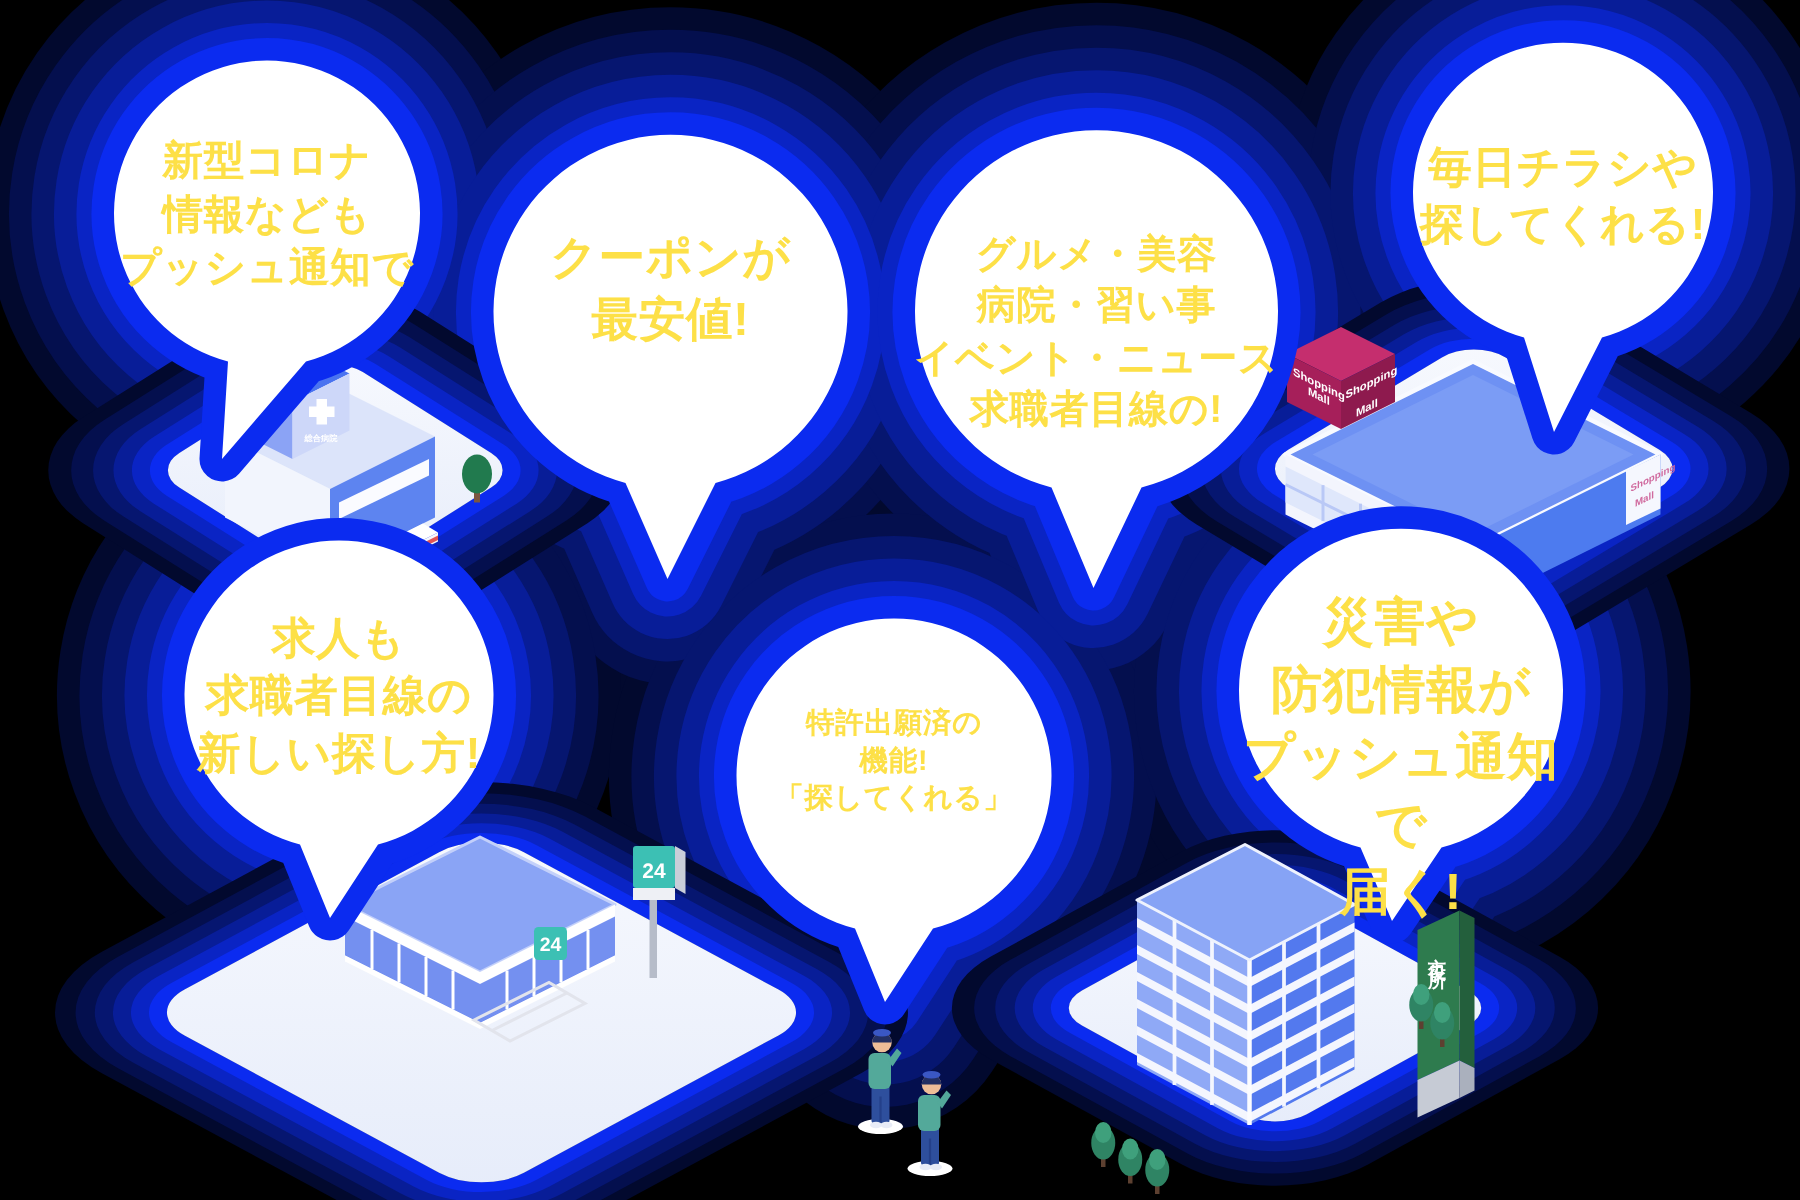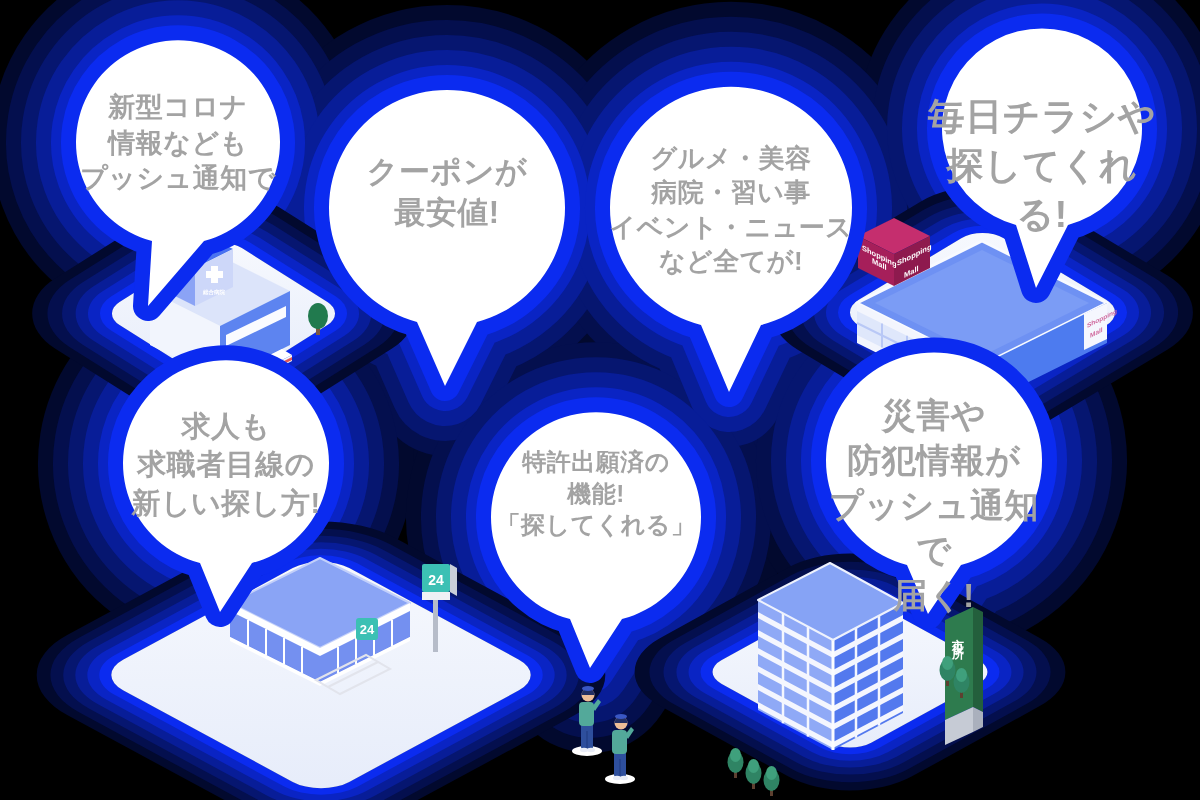--- a/index.html
+++ b/index.html
@@ -20,29 +20,29 @@
   
   .platform{position:absolute;background:linear-gradient(135deg,#f7f9fe,#e6ecfa);
     box-shadow:0 0 0 12px #0b2bf0,0 0 0 24px #0a24c4,0 0 0 36px #081d98,
                0 0 0 48px #061670,0 0 0 60px #040f4e,0 0 0 72px #02092e;}
   .p-hospital{left:137px;top:227px;width:173px;height:173px;border-radius:26px;transform:scaleY(.63) rotate(45deg);}
   .p-mall{left:880px;top:210px;width:205px;height:205px;border-radius:30px;transform:scaleY(.60) rotate(45deg);}
   .p-store{left:161px;top:515px;width:320px;height:320px;border-radius:40px;transform:scaleY(.54) rotate(45deg);}
   .p-cityhall{left:744px;top:566px;width:212px;height:212px;border-radius:30px;transform:scaleY(.55) rotate(45deg);}
 
   
-  .btext{position:absolute;text-align:center;font-weight:bold;color:#a3a3a3;
+  .btext{position:absolute;text-align:center;font-weight:bold;color:#fde047;
          line-height:1.32;letter-spacing:.5px;z-index:6;}
   .btext span{display:block;}
   .t1{left:58px;top:90px;width:240px;font-size:27px;}
   .t2{left:317px;top:152px;width:260px;font-size:31px;}
-  .t3{left:606px;top:141px;width:250px;font-size:26px;}
-  .t4{left:927px;top:93px;width:230px;font-size:37px;}
+  .t3{left:606px;top:152px;width:250px;font-size:26px;}
+  .t4{left:927px;top:93px;width:230px;font-size:29px;}
   .t5{left:96px;top:407px;width:260px;font-size:29px;}
-  .t6{left:476px;top:446px;width:240px;font-size:24px;}
+  .t6{left:476px;top:470px;width:240px;font-size:19px;}
   .t7{left:814px;top:393px;width:240px;font-size:34px;}
 
   .z1{z-index:1;} .z2{z-index:2;} .z3{z-index:3;} .z4{z-index:4;}
 </style>
 </head>
 <body>
 
 <div class="stage">
 
   <svg class="layer z1" width="1200" height="800" viewBox="0 0 1200 800">
@@ -285,21 +285,21 @@
     <span>プッシュ通知で</span>
   </div>
   <div class="btext t2">
     <span>クーポンが</span>
     <span>最安値!</span>
   </div>
   <div class="btext t3">
     <span>グルメ・美容</span>
     <span>病院・習い事</span>
     <span>イベント・ニュース</span>
-    <span>など全てが!</span>
+    <span>求職者目線の!</span>
   </div>
   <div class="btext t4">
     <span>毎日チラシや</span>
     <span>探してくれる!</span>
   </div>
   <div class="btext t5">
     <span>求人も</span>
     <span>求職者目線の</span>
     <span>新しい探し方!</span>
   </div>

